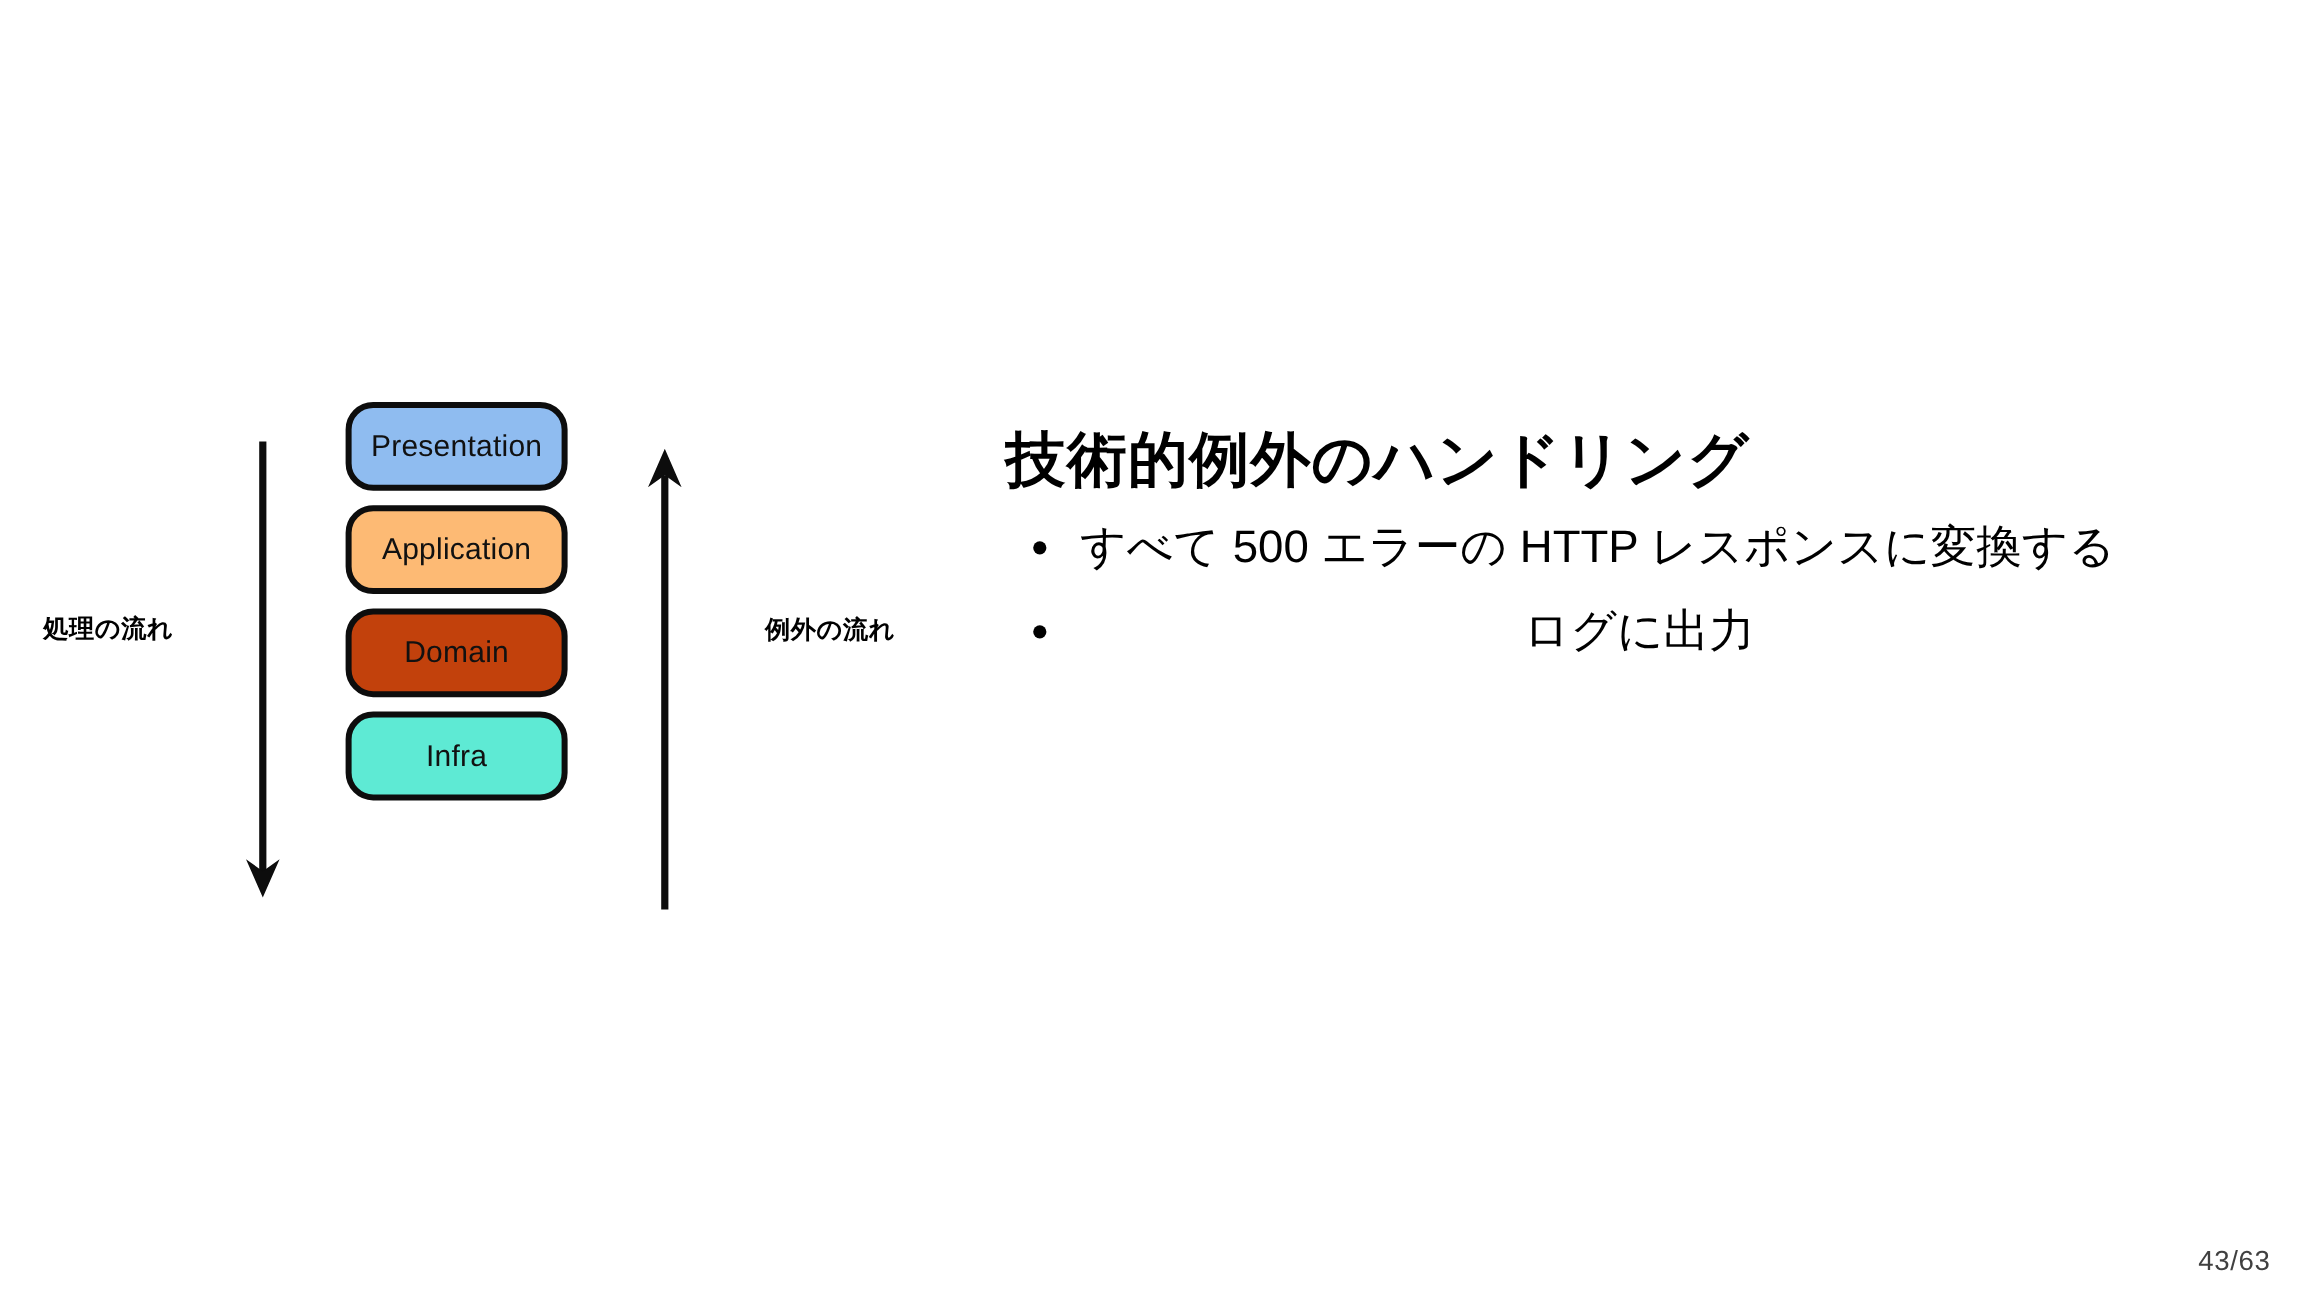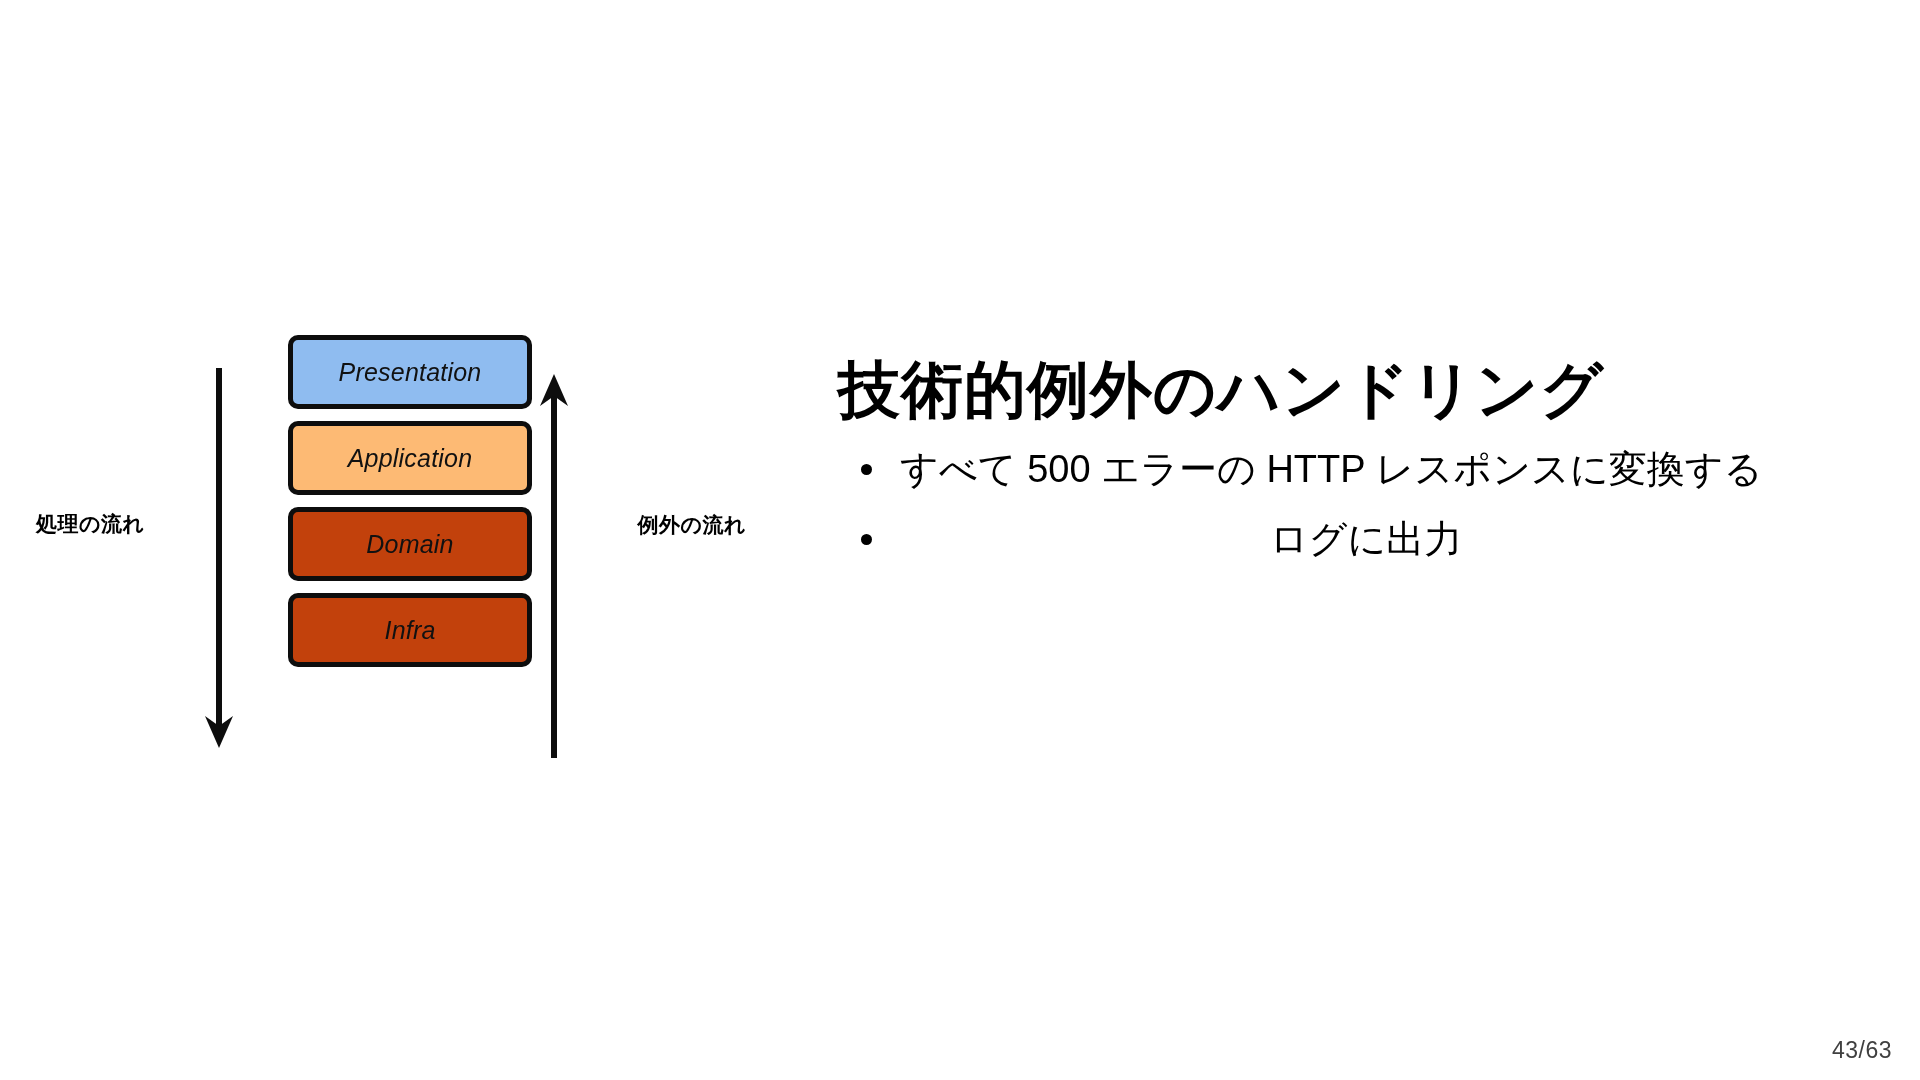--- a/index.html
+++ b/index.html
@@ -73,46 +73,45 @@
 
   .boxes {
     position: absolute;
     left: 288px;
     top: 15px;
     width: 204px;
   }
 
   .layer-box {
     box-sizing: border-box;
-    width: 244px;
+    width: 185px;
     height: 74px;
     border: 5px solid #0d0d0d;
-    border-radius: 10px;
+    border-radius: 23px;
     display: flex;
     align-items: center;
     justify-content: center;
     margin-bottom: 12px;
     font-size: 25px;
     font-weight: 500;
     color: #111111;
     letter-spacing: 0.2px;
-    font-style: italic;
   }
   .layer-box:last-child { margin-bottom: 0; }
 
   
   .content {
     position: absolute;
     left: 838px;
     top: 355px;
     width: 1010px;
   }
 
   .title {
-    font-size: 62px;
+    font-size: 50px;
     font-weight: bold;
     line-height: 1.12;
     letter-spacing: 1px;
     margin: 0 0 26px 0;
     color: #000000;
     white-space: nowrap;
   }
 
   ul.bullets {
     list-style: none;
@@ -166,21 +165,21 @@
     <div class="boxes">
       <div class="layer-box" style="background:#8FBCF0">
         <span>Presentation</span>
       </div>
       <div class="layer-box" style="background:#fdba74">
         <span>Application</span>
       </div>
       <div class="layer-box" style="background:#c2410c">
         <span>Domain</span>
       </div>
-      <div class="layer-box" style="background:#c2410c">
+      <div class="layer-box" style="background:#5eead4">
         <span>Infra</span>
       </div>
     </div>
 
     <svg class="arrow-up-svg" viewBox="0 0 46 420">
       <line x1="23" y1="48" x2="23" y2="410" stroke="#0d0d0d" stroke-width="6"></line>
       <path d="M23 26 L9 58 L23 48 L37 58 Z" fill="#0d0d0d"></path>
     </svg>
 
     <div class="flow-label-right">例外の流れ</div>

